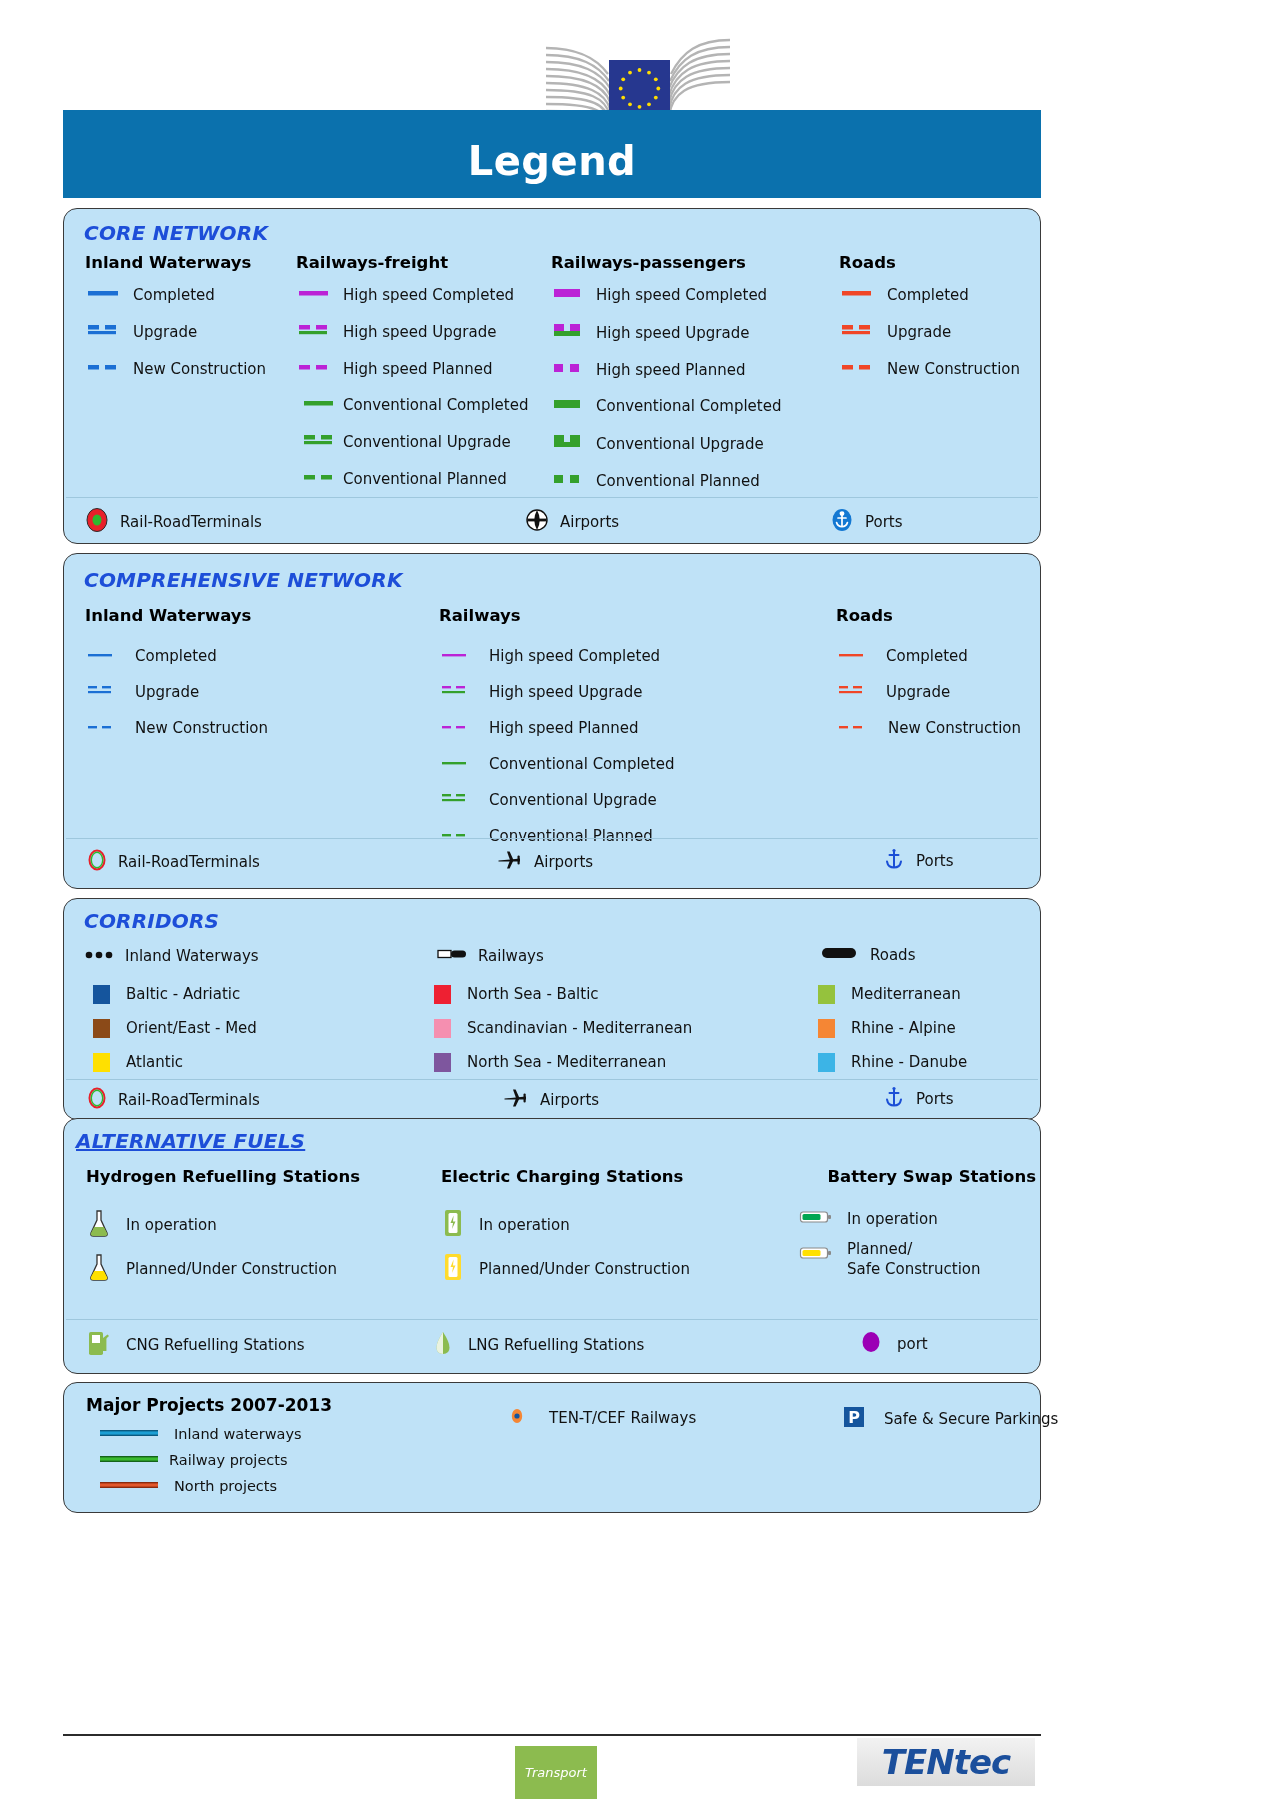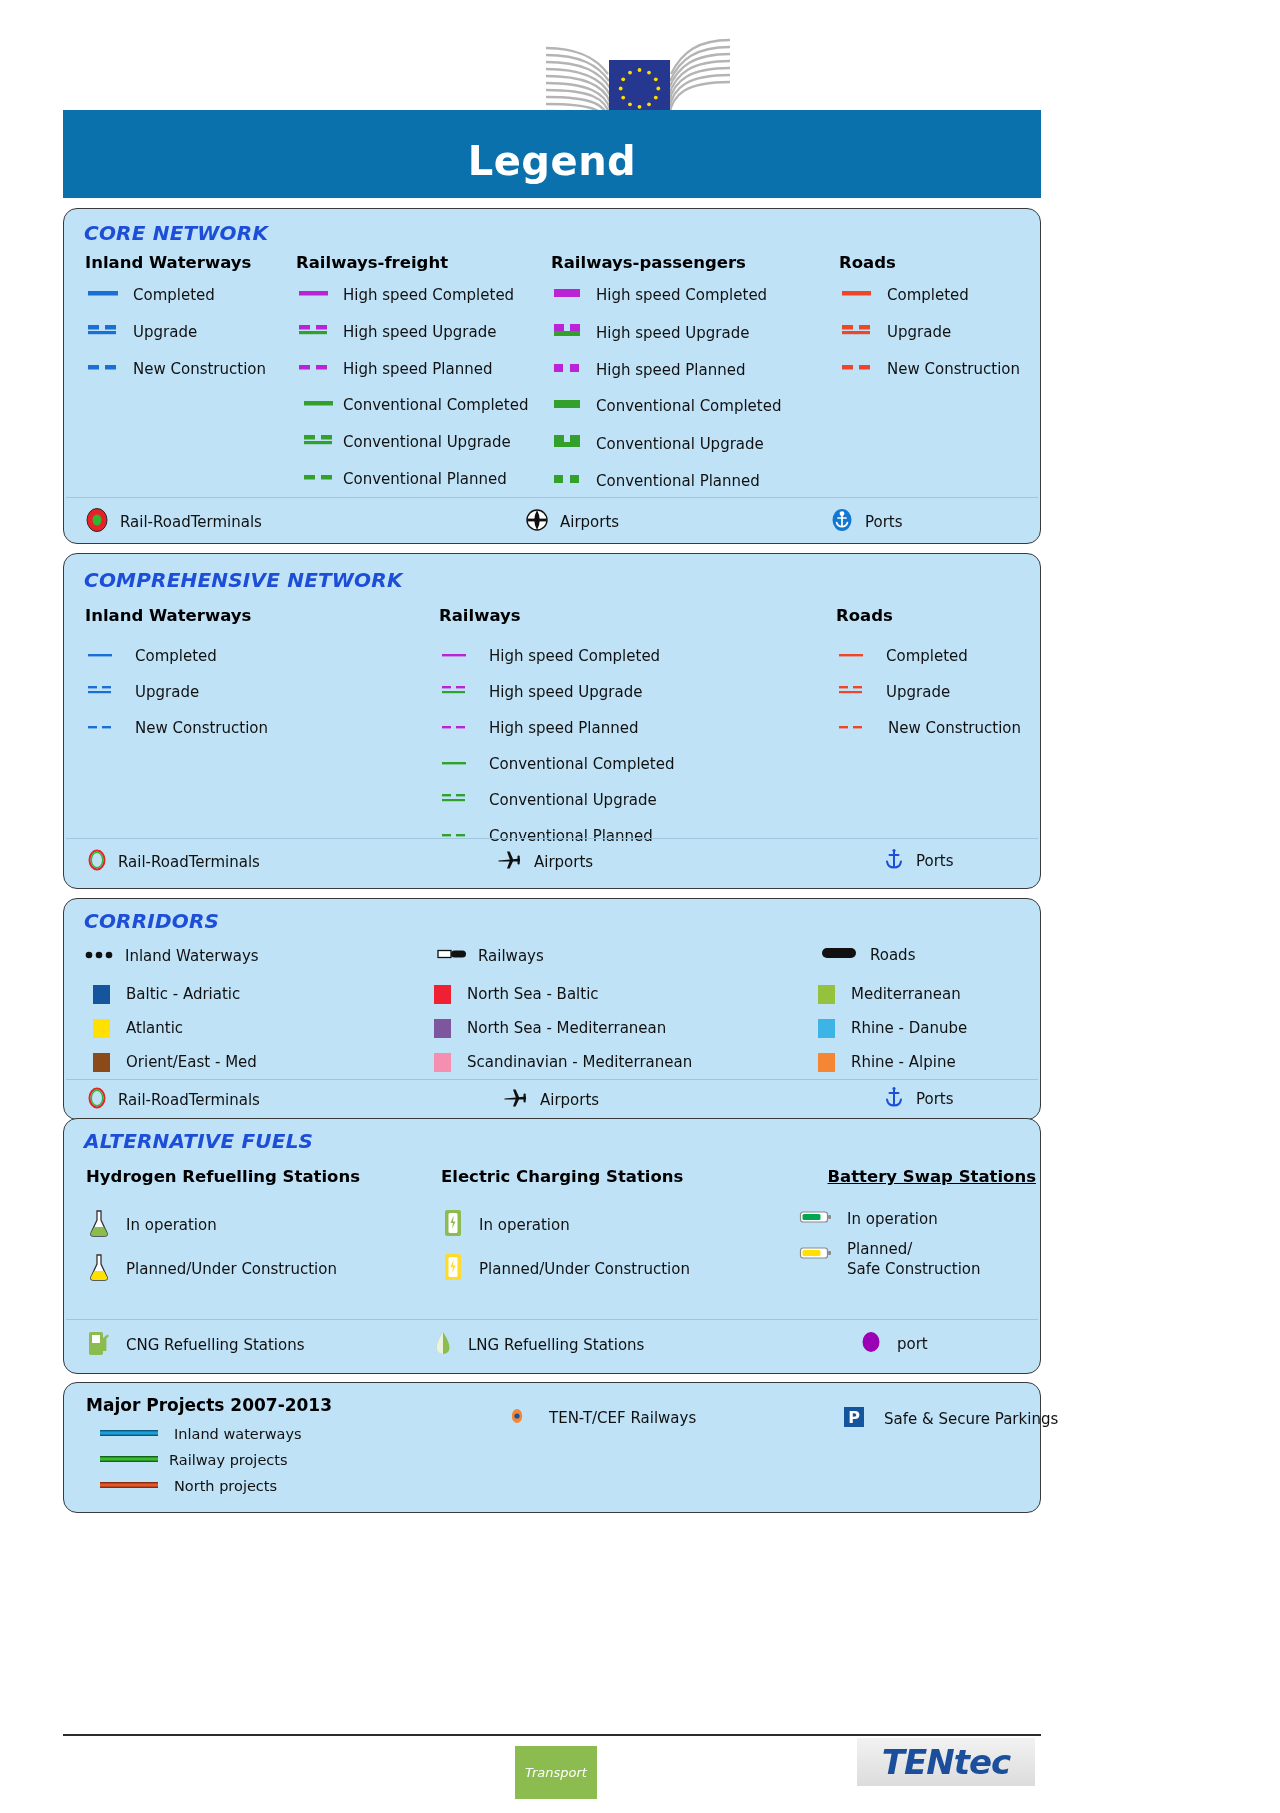--- a/index.html
+++ b/index.html
@@ -581,44 +581,44 @@
         <span class="sq" style="width:17px;height:19px;background:#ee2032;"></span>
         <span class="lbl" style="margin-left:16px;">North Sea - Baltic</span>
       </span>
       <span class="row">
         <span class="sq" style="width:17px;height:19px;background:#95c23d;"></span>
         <span class="lbl" style="margin-left:16px;">Mediterranean</span>
       </span>
     </div>
     <div class="row" style="height:34px;">
       <span class="row" style="width:350px;">
+        <span class="sq" style="width:17px;height:19px;background:#8b4a18;margin-left:9px;"></span>
+        <span class="lbl" style="margin-left:16px;">Orient/East - Med</span>
+      </span>
+      <span class="row" style="width:384px;">
+        <span class="sq" style="width:17px;height:19px;background:#f58fb0;"></span>
+        <span class="lbl" style="margin-left:16px;">Scandinavian - Mediterranean</span>
+      </span>
+      <span class="row">
+        <span class="sq" style="width:17px;height:19px;background:#f58634;"></span>
+        <span class="lbl" style="margin-left:16px;">Rhine - Alpine</span>
+      </span>
+    </div>
+    <div class="row" style="height:34px;">
+      <span class="row" style="width:350px;">
         <span class="sq" style="width:17px;height:19px;background:#ffe000;margin-left:9px;"></span>
         <span class="lbl" style="margin-left:16px;">Atlantic</span>
       </span>
       <span class="row" style="width:384px;">
         <span class="sq" style="width:17px;height:19px;background:#7e569e;"></span>
         <span class="lbl" style="margin-left:16px;">North Sea - Mediterranean</span>
       </span>
       <span class="row">
         <span class="sq" style="width:17px;height:19px;background:#3cb4e6;"></span>
         <span class="lbl" style="margin-left:16px;">Rhine - Danube</span>
-      </span>
-    </div>
-    <div class="row" style="height:34px;">
-      <span class="row" style="width:350px;">
-        <span class="sq" style="width:17px;height:19px;background:#8b4a18;margin-left:9px;"></span>
-        <span class="lbl" style="margin-left:16px;">Orient/East - Med</span>
-      </span>
-      <span class="row" style="width:384px;">
-        <span class="sq" style="width:17px;height:19px;background:#f58fb0;"></span>
-        <span class="lbl" style="margin-left:16px;">Scandinavian - Mediterranean</span>
-      </span>
-      <span class="row">
-        <span class="sq" style="width:17px;height:19px;background:#f58634;"></span>
-        <span class="lbl" style="margin-left:16px;">Rhine - Alpine</span>
       </span>
     </div>
   </div>
 
   <div class="hairline" style="top:180px;"></div>
 
   <div class="row" style="position:absolute; left:22px; top:187px;">
     <span class="sym">
       <svg width="22" height="24" viewBox="0 0 22 24">
         <ellipse cx="11" cy="12" rx="7.5" ry="9.5" fill="none" stroke="#e8202a" stroke-width="2"></ellipse>
@@ -650,21 +650,21 @@
           <path d="M5 15.5 Q6 21.5 12 21.5 Q18 21.5 19 15.5"></path>
         </g>
       </svg>
     </span>
     <span class="lbl" style="margin-left:10px;">Ports</span>
   </div>
 </div>
 
 <div class="panel" style="left:63px; top:1118px; width:978px; height:256px;">
 
-  <div class="panel-title" style="position:absolute; left:20px; top:10px;">ALTERNATIVE FUELS</div>
+  <div class="panel-title" style="position:absolute; left:12px; top:10px;text-decoration:underline;">ALTERNATIVE FUELS</div>
 
   <div style="position:absolute; left:22px; top:48px;">
     <div class="col-head">Hydrogen Refuelling Stations</div>
     <div class="row" style="margin-top:22px;">
       <span class="sym">
         <svg width="26" height="30" viewBox="0 0 26 30">
           <path d="M11 3 L11 12 L5 25 Q4 28 7.5 28 L18.5 28 Q22 28 21 25 L15 12 L15 3 Z" fill="#ffffff" stroke="#333" stroke-width="1.3"></path>
           <path d="M8.2 19 L17.8 19 L21 25 Q22 28 18.5 28 L7.5 28 Q4 28 5 25 Z" fill="#8cbb4f"></path>
         </svg>
       </span>
@@ -699,21 +699,21 @@
           <rect x="4" y="2" width="16" height="26" rx="2" fill="#ffdb2d"></rect>
           <rect x="7.5" y="5" width="9" height="20" rx="1.5" fill="#ffffff"></rect>
           <path d="M12.6 7.5 L9.5 15 L12 15 L11 21 L14.5 13.5 L12 13.5 Z" fill="#ffdb2d"></path>
         </svg>
       </span>
       <span class="lbl" style="margin-left:14px;">Planned/Under Construction</span>
     </div>
   </div>
 
   <div style="position:absolute; left:735px; top:48px;">
-    <div class="col-head" style="text-align:right; width:237px;text-decoration:underline;">Battery Swap Stations</div>
+    <div class="col-head" style="text-align:right; width:237px;">Battery Swap Stations</div>
     <div class="row" style="margin-top:22px;">
       <span class="sym">
         <svg width="34" height="18" viewBox="0 0 34 18">
           <rect x="1.5" y="4" width="27" height="10" rx="2.6" fill="#ffffff" stroke="#8a8a8a" stroke-width="1.2"></rect>
           <rect x="3.5" y="6" width="18" height="6" rx="1.5" fill="#00a651"></rect>
           <rect x="29" y="7" width="3" height="4" rx="1" fill="#8a8a8a"></rect>
         </svg>
       </span>
       <span class="lbl" style="margin-left:14px;">In operation</span>
     </div>

